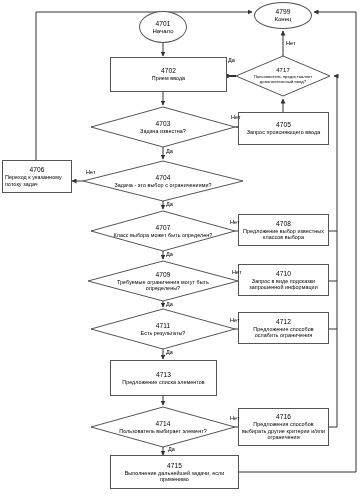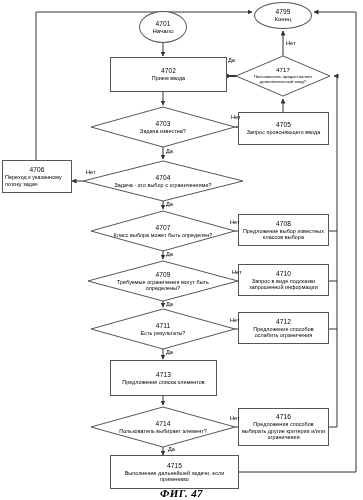--- a/index.html
+++ b/index.html
@@ -302,15 +302,14 @@
 
   <div class="edge-label" style="left:230px; top:317px;">Нет</div>
   <div class="edge-label" style="left:166px; top:349px;">Да</div>
 
   <div class="edge-label" style="left:230px; top:415px;">Нет</div>
   <div class="edge-label" style="left:168px; top:446px;">Да</div>
 
   <div class="edge-label" style="left:228px; top:57px;">Да</div>
   <div class="edge-label" style="left:286px; top:40px;">Нет</div>
 
-  <div class="fig-caption" style="top:487px;">ФИГ. 47</div>
 
 </div>
 
 </body></html>

